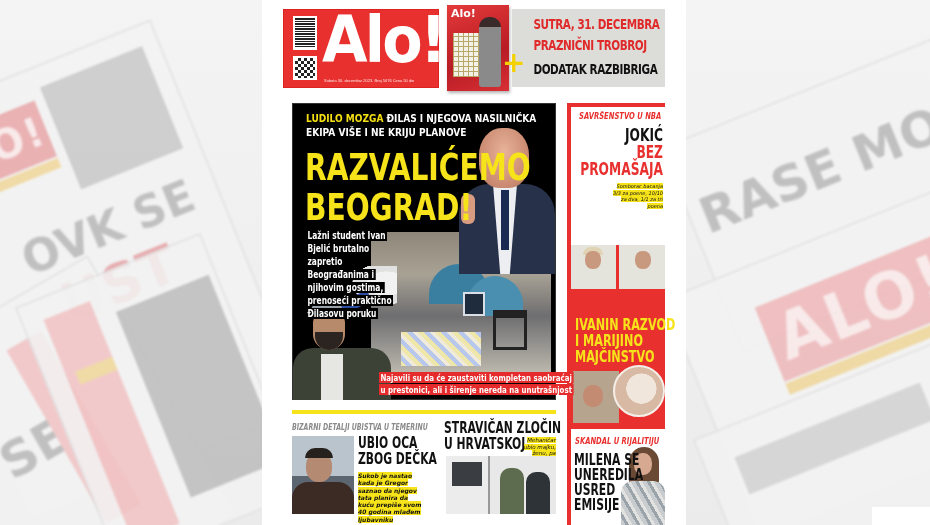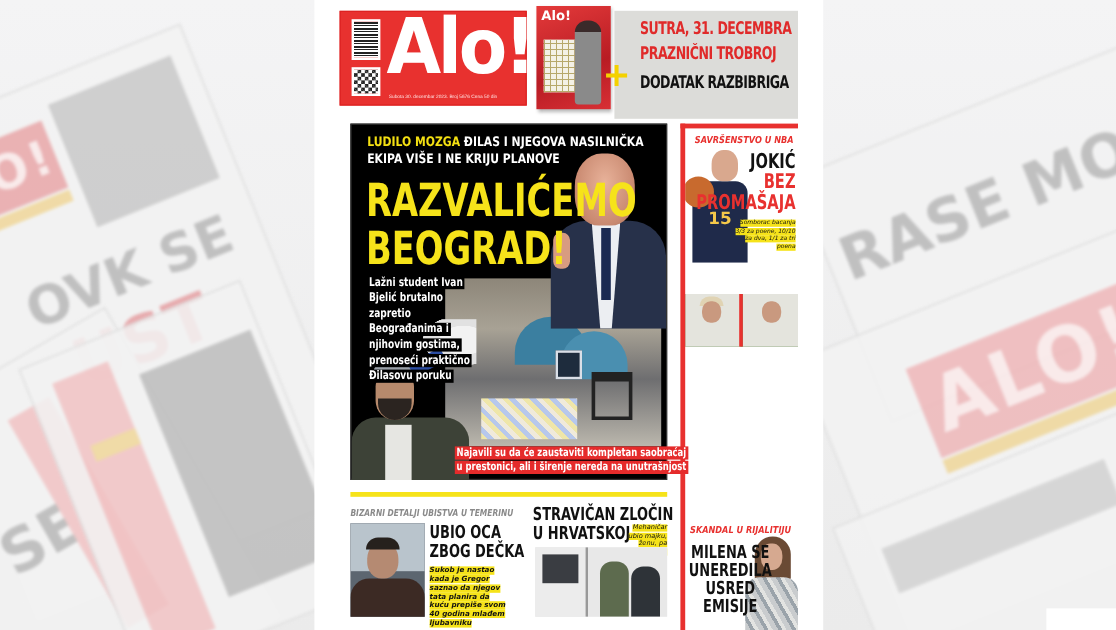--- a/index.html
+++ b/index.html
@@ -80,21 +80,21 @@
     position: absolute; left: 32px; top: 12px; width: 22px; height: 70px;
     background: linear-gradient(180deg,#3a2a2a 0 14%,#8a8a8a 14% 100%);
     border-radius: 10px 10px 3px 3px;
   }
   .plus-sign {
     position: absolute; left: 240px; top: 49px; color: #f4d100;
     font-family: "DejaVu Sans", sans-serif; font-weight: bold; font-size: 28px;
     line-height: 1;
   }
   .promo-box {
-    position: absolute; left: 250px; top: 9px; width: 153px; height: 90px;
+    position: absolute; left: 250px; top: 9px; width: 153px; height: 78px;
     background: #dcdcd9;
   }
   .promo-line {
     position: absolute; left: 0; right: 0; text-align: center;
     font-family: "DejaVu Sans", sans-serif; font-weight: bold;
     font-size: 14.5px; line-height: 1; letter-spacing: -0.6px;
     transform: scaleX(.72); transform-origin: center;
     white-space: nowrap;
   }
   .promo-line.red { color: #e02a2a; }
@@ -307,21 +307,21 @@
   }
   .ivana-photo .face {
     position: absolute; left: 10px; top: 14px; width: 20px; height: 22px; background: #c28b72; border-radius: 45%;
   }
   .baby-photo {
     position: absolute; left: 42px; top: 76px; width: 52px; height: 52px;
     background: radial-gradient(circle at 55% 45%,#f1e6dc 0 40%,#d8b9a3 41% 100%);
     border-radius: 50%; border: 2px solid #f4efe9;
   }
   .milena-box {
-    position: absolute; left: 4px; top: 326px; width: 94px; height: 96px; background: #fff; text-align: center;
+    position: absolute; left: 4px; top: 326px; width: 94px; height: 96px; background: #fff;
   }
   .milena-title {
     position: absolute; left: 3px; top: 24px;
     font-family: "DejaVu Sans", sans-serif; font-weight: bold;
     font-size: 15px; line-height: 15px; color: #111;
     transform: scaleX(.72); transform-origin: left top; white-space: nowrap;
   }
   .milena-photo {
     position: absolute; right: 0; top: 14px; width: 44px; height: 82px;
   }
@@ -485,45 +485,51 @@
     </div>
     <div class="lead-sub">
       <span>Najavili su da će zaustaviti kompletan saobraćaj</span><br>
       <span>u prestonici, ali i širenje nereda na unutrašnjost</span>
     </div>
   </div>
 
   <div class="right-col">
     <div class="jokic-box">
       <div class="rc-kicker" style="left:8px; top:5px;">SAVRŠENSTVO U NBA</div>
-      <div class="jokic-player">
-        <div class="jersey">15</div>
-        <div class="head"></div>
-        <div class="ball"></div>
-      </div>
       <div class="jokic-title">
         <span class="l1">JOKIĆ</span>
         <span class="l2">BEZ</span>
         <span class="l2">PROMAŠAJA</span>
       </div>
       <div class="jokic-stats">
         <span>Somborac bacanja 3/3 za poene, 10/10 za dva, 1/1 za tri poena</span>
       </div>
     </div>
 
 
     <div class="couple-photo">
       <div class="p1"></div>
       <div class="p2"></div>
       <div class="hair1"></div>
       <div class="f1"></div>
       <div class="f2"></div>
       <div class="rip"></div>
     </div>
 
+    <div class="ivana-box">
+      <div class="ivana-title">
+        <div>IVANIN RAZVOD</div>
+        <div>I MARIJINO</div>
+        <div>MAJČINSTVO</div>
+      </div>
+      <div class="ivana-photo">
+        <div class="face"></div>
+      </div>
+      <div class="baby-photo"></div>
+    </div>
 
     <div class="milena-box">
       <div class="rc-kicker" style="left:4px; top:8px;">SKANDAL U RIJALITIJU</div>
       <div class="milena-photo">
         <div class="hair"></div>
         <div class="face"></div>
         <div class="body"></div>
       </div>
       <div class="milena-title">
         <div>MILENA SE</div>

